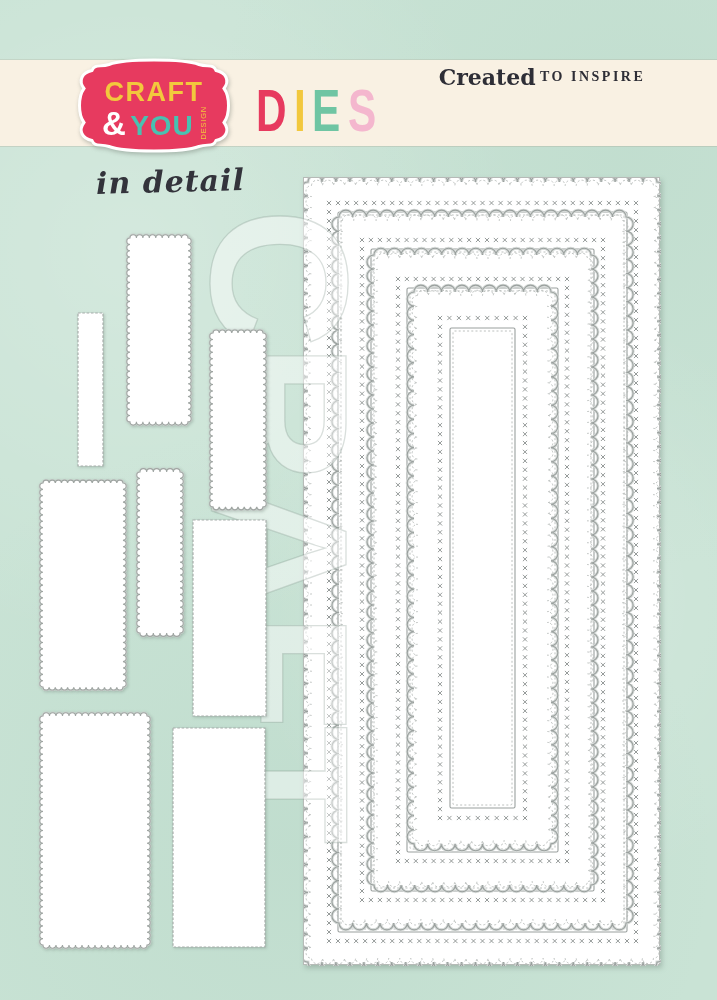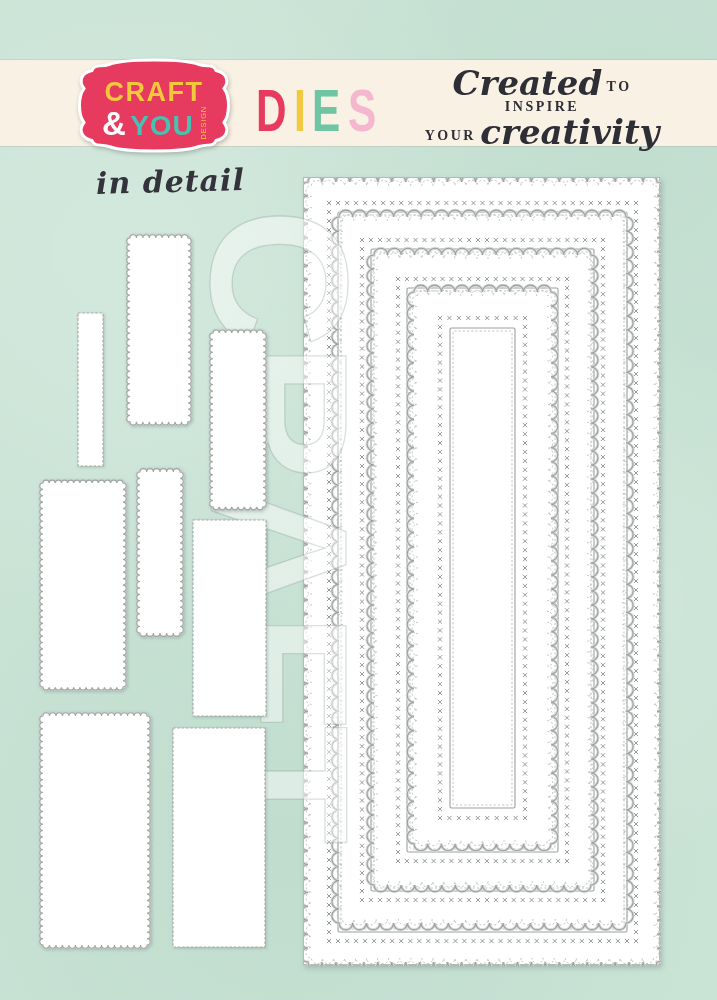--- a/index.html
+++ b/index.html
@@ -34,22 +34,22 @@
     display:inline-block;
     font-weight:bold;font-size:46px;line-height:58px;
     transform:scale(.92,1.27);transform-origin:top left;
     margin-right:5px;letter-spacing:0;
   }
   .tagline{
     position:absolute;left:424px;top:66px;width:236px;z-index:5;
     text-align:center;line-height:1.05;
   }
   .script{
-    font-family:"DejaVu Serif", serif;font-style:italic;font-weight:700;
-    font-size:34px;
+    font-family:"DejaVu Serif", serif;font-weight:700;
+    font-size:22px;
   }
   .caps{
     font-family:"Liberation Serif", serif;font-weight:700;
     font-size:14px;letter-spacing:2.5px;text-transform:uppercase;
     position:relative;top:-4px;
   }
   .tl-line2{margin-top:-3px;}
   
   .in-detail{
     position:absolute;left:96px;top:164px;z-index:5;
@@ -151,18 +151,17 @@
 
   <div class="dies-word">
       <span class="dies-letter" style="color: rgb(231, 58, 94);">D</span>
       <span class="dies-letter" style="color: rgb(242, 200, 61);">I</span>
       <span class="dies-letter" style="color: rgb(111, 197, 163);">E</span>
       <span class="dies-letter" style="color: rgb(244, 183, 206);">S</span>
     </div>
 
   <div class="tagline" style="color: rgb(46, 46, 54);">
     <div class="tl-line1"><span class="script">Created</span> <span class="caps">to inspire</span></div>
-    <div class="tl-line2"><span class="caps">your</span> <span class="script">creativity</span></div>
   </div>
 
   <div class="in-detail" style="color: rgb(51, 51, 59);">in detail</div>
 
 </div>
 
 </body></html>

